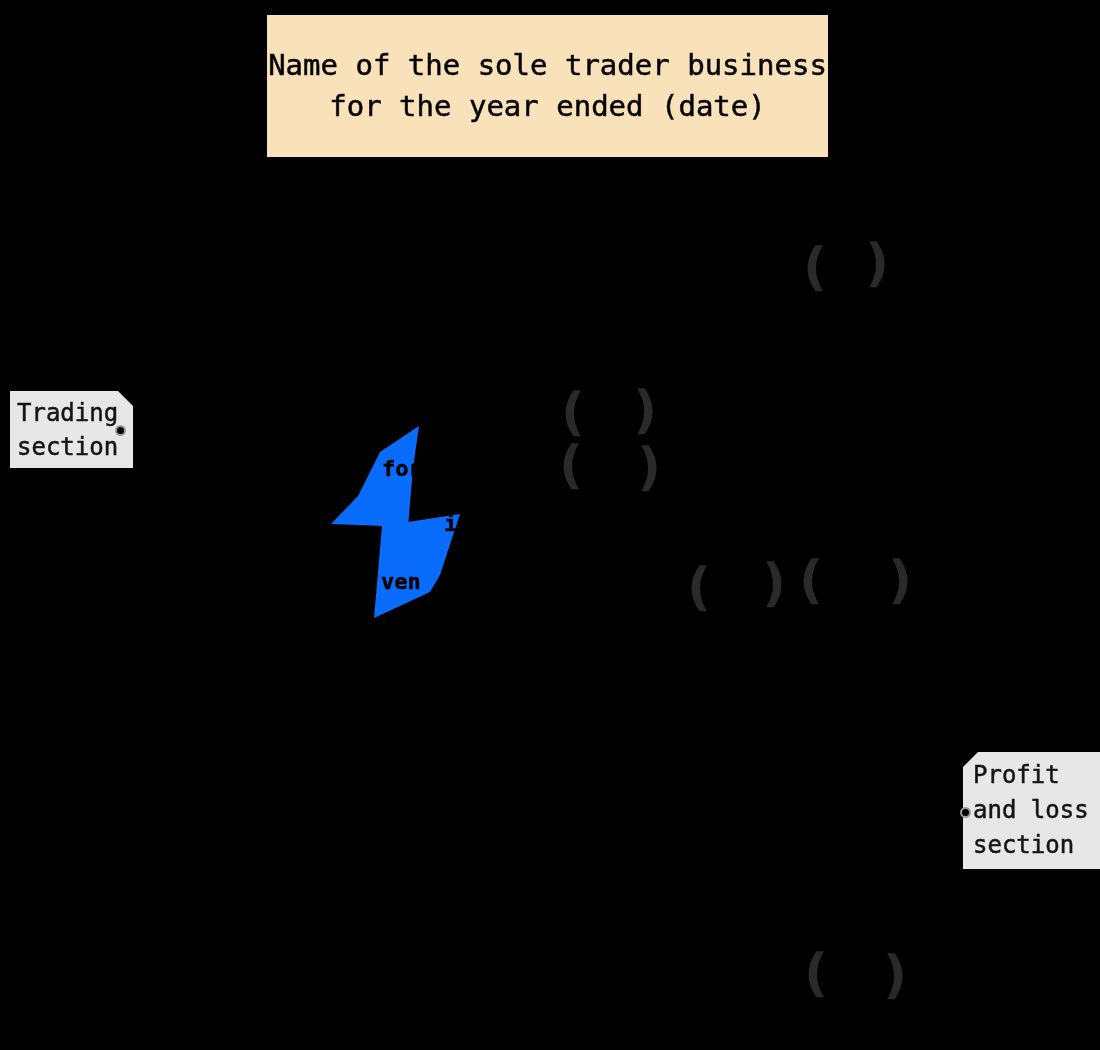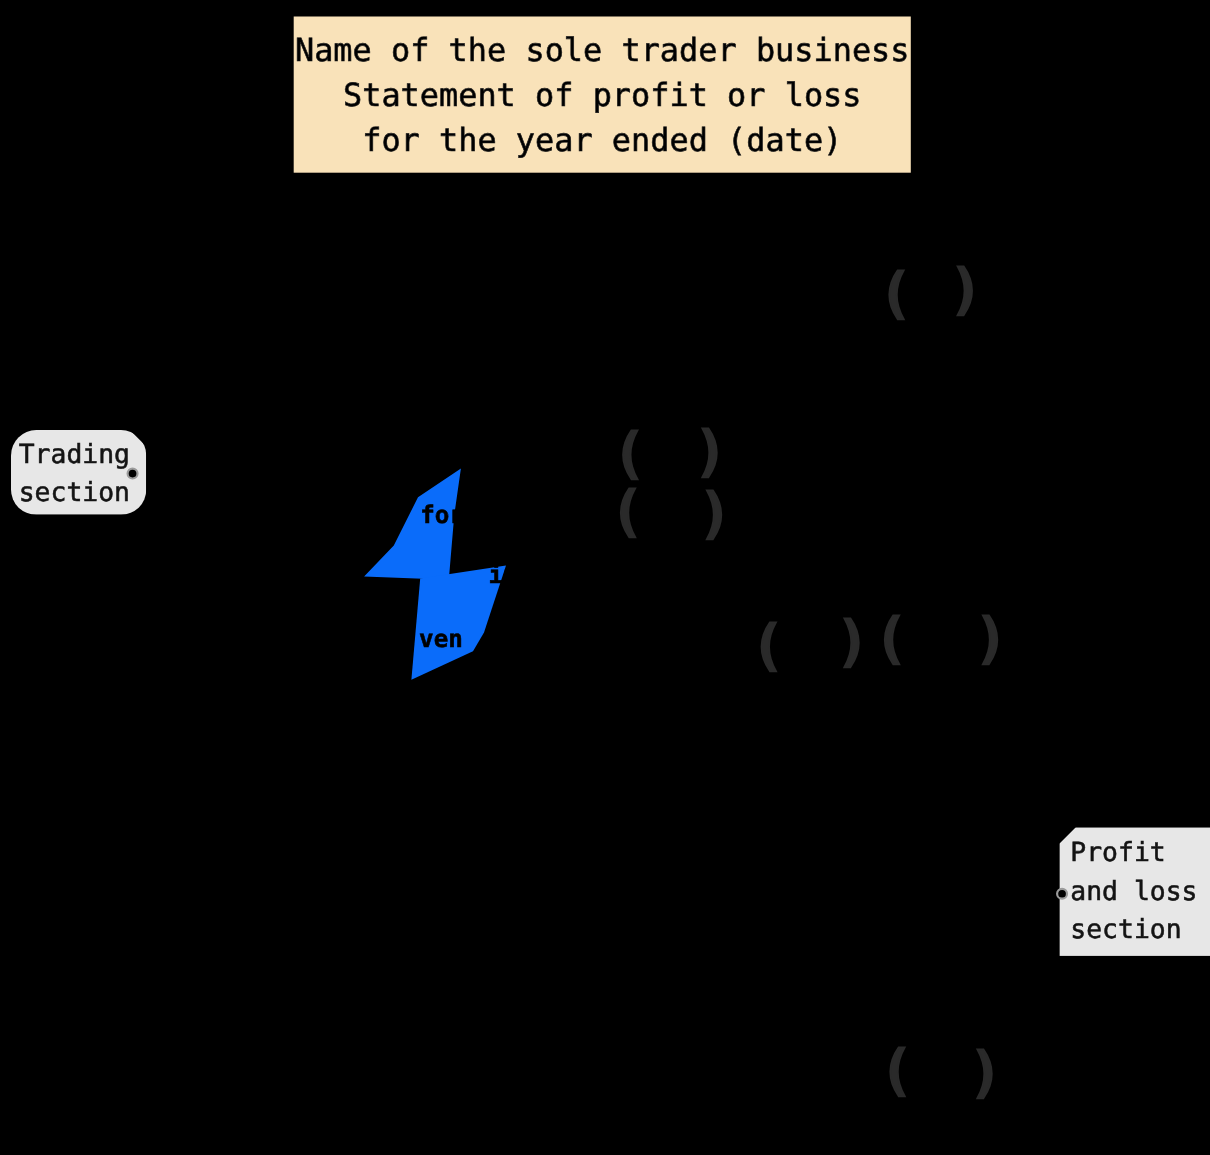--- a/index.html
+++ b/index.html
@@ -17,21 +17,21 @@
   }
   
   .tag{
     position:absolute;background:#e7e7e7;color:#141414;
     font-size:24px;-webkit-text-stroke:0.5px #141414;
     display:flex;flex-direction:column;justify-content:center;
   }
   .tag-trading{
     left:10px;top:391px;width:116px;height:77px;
     clip-path:polygon(0 0, calc(100% - 15px) 0, 100% 15px, 100% 100%, 0 100%);
-    padding-left:7px;line-height:34px;border-radius:23px;
+    padding-left:7px;line-height:34px;
   }
   .tag-pl{
     left:963px;top:752px;width:130px;height:117px;
     clip-path:polygon(15px 0, 100% 0, 100% 100%, 0 100%, 0 15px);
     padding-left:10px;line-height:35px;
   }
   .connector-dot{
     position:absolute;width:7px;height:7px;border-radius:50%;
     border:2px solid #9b9b9b;background:#000;
   }
@@ -59,21 +59,20 @@
   .pC2-o{left:795px;top:555px;} .pC2-c{left:886px;top:555px;}
   .pD-o{left:800px;top:948px;}  .pD-c{left:881px;top:950px;}
 </style>
 </head>
 <body>
 
 <div class="canvas">
 
   <div class="title-box">
     <div>Name of the sole trader business</div>
-    <div>Statement of profit or loss</div>
     <div>for the year ended (date)</div>
   </div>
 
   <div class="tag tag-trading">
     <div>Trading</div>
     <div>section</div>
   </div>
   <div class="connector-dot dot-trading"></div>
 
   <div class="tag tag-pl">

